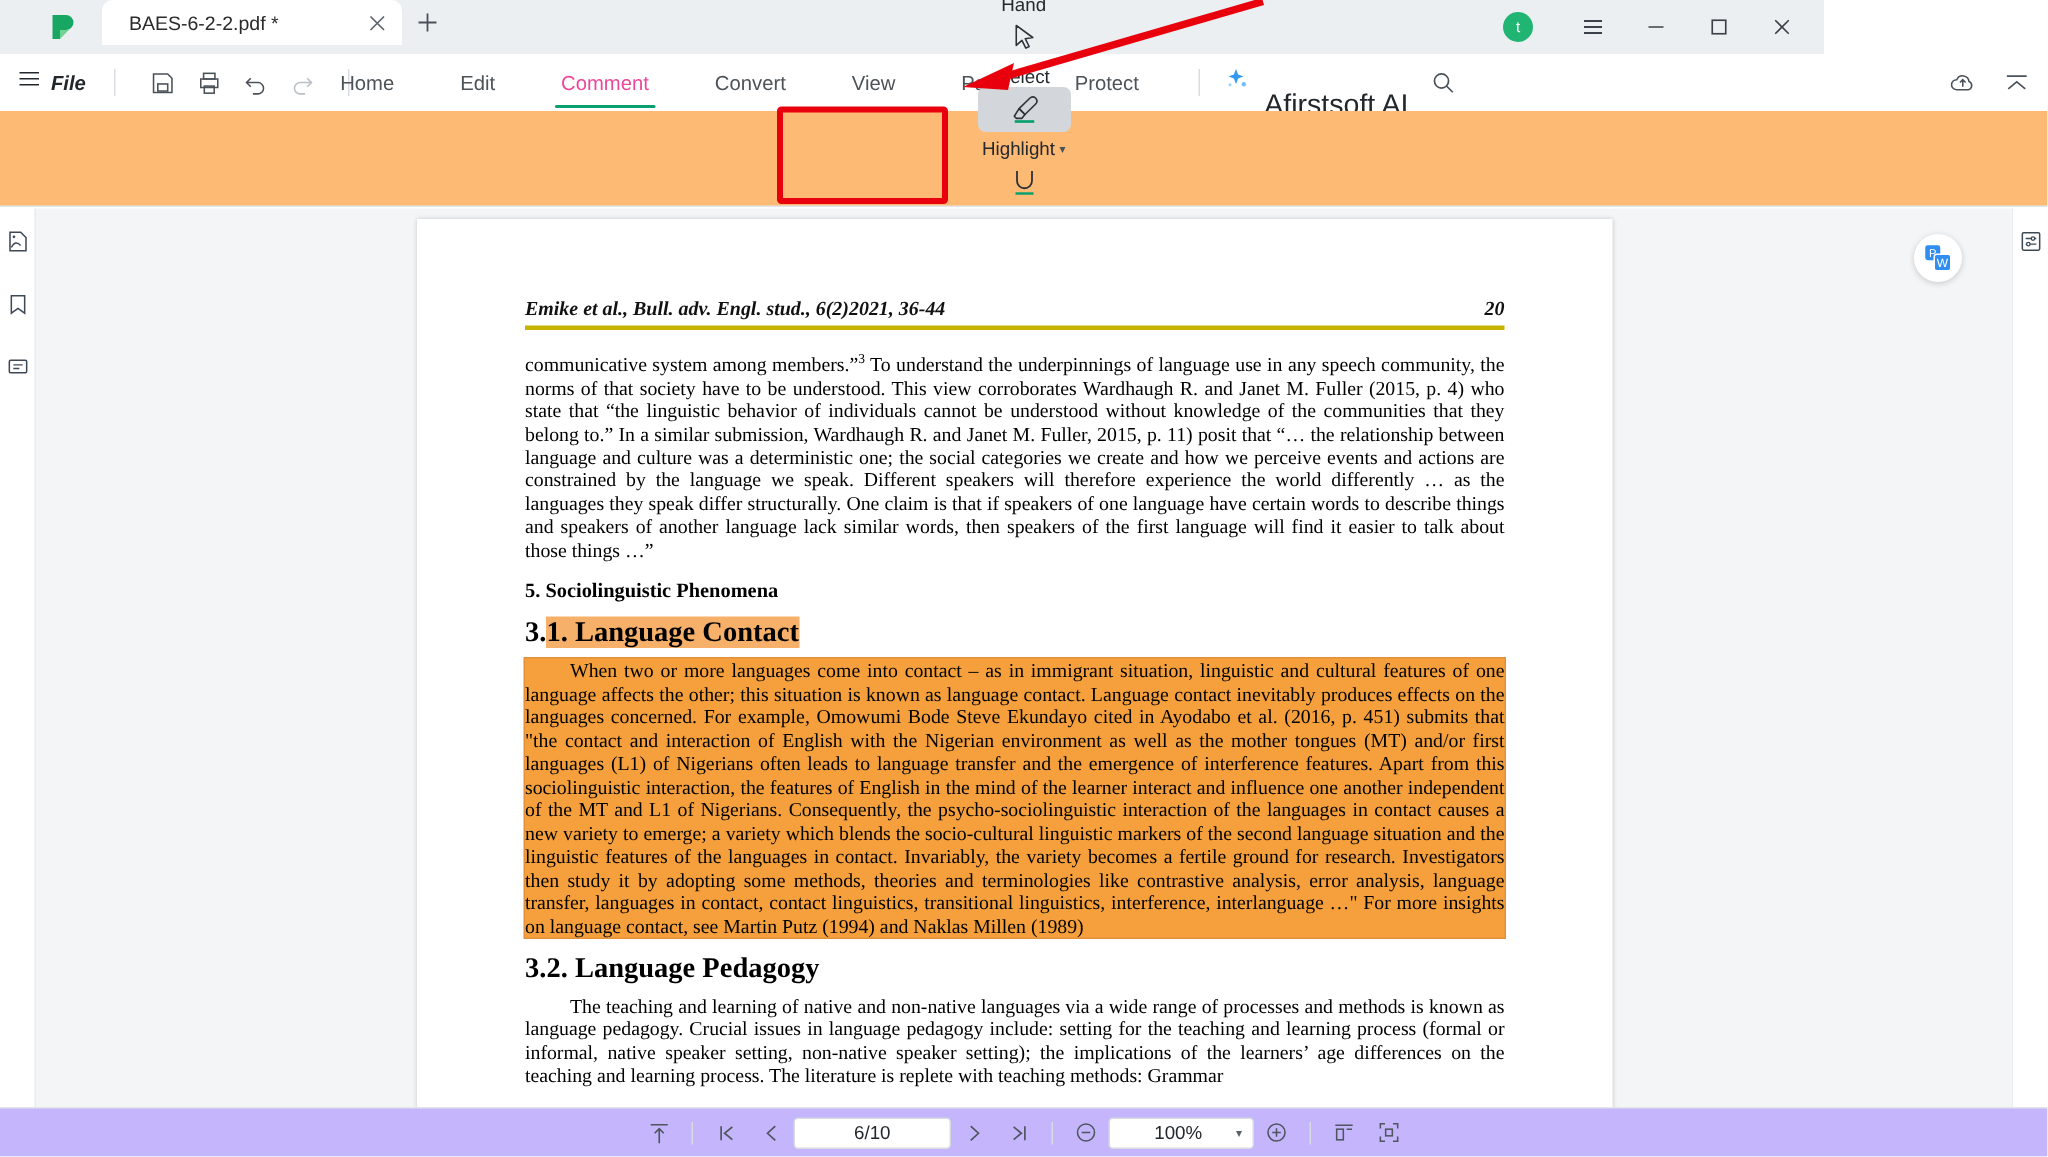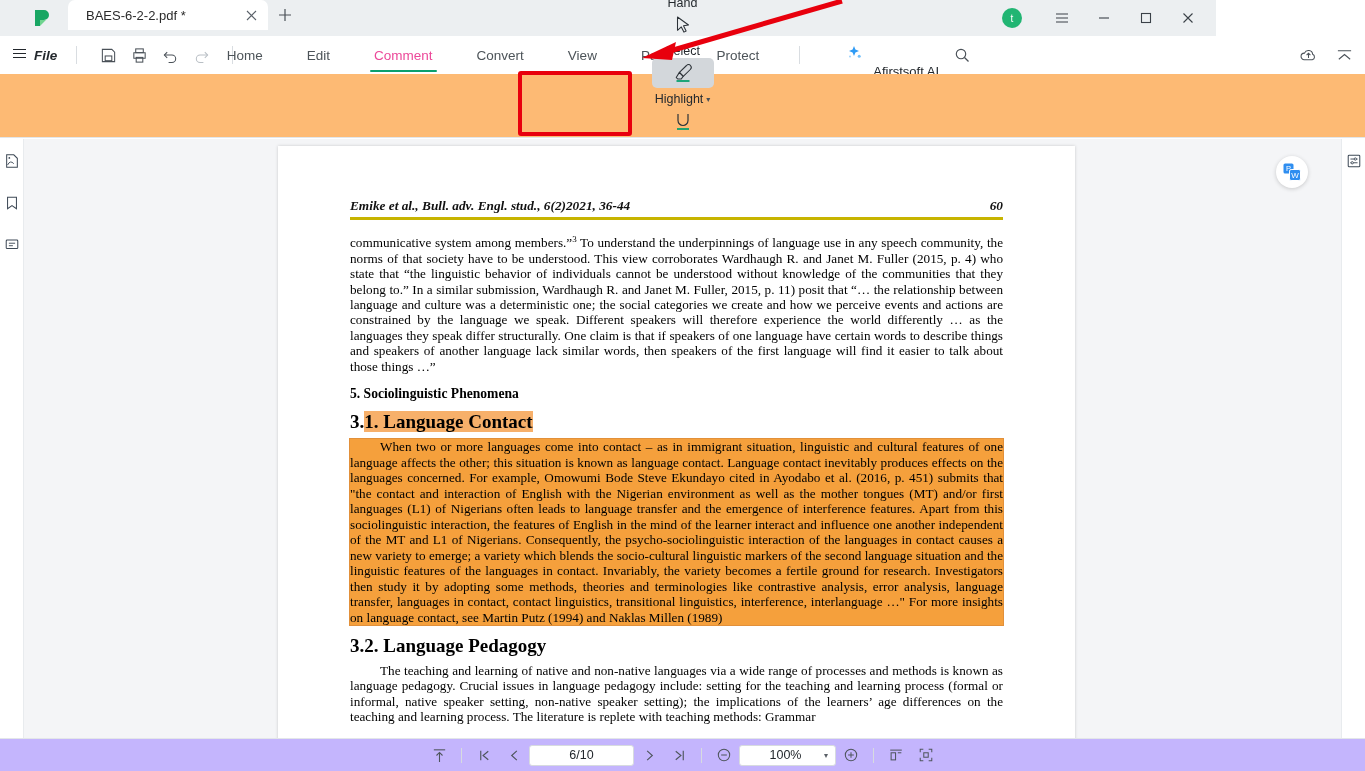--- a/index.html
+++ b/index.html
@@ -81,21 +81,21 @@
   .mtab.active { color: #ec4899; }
   .mtab.active::after {
     content: ""; position: absolute; left: 12px; right: 12px; bottom: 2px;
     height: 2.5px; background: #0aa06e; border-radius: 2px;
   }
 
   .ai-grp {
     position: absolute; right: 0; top: 0; height: 38px;
     display: flex; align-items: center; gap: 10px; padding-right: 8px;
   }
-  .ai-label { font-size: 13px; color: #22272c; margin-top: 32px; }
+  .ai-label { font-size: 19px; color: #22272c; margin-top: 32px; }
   .hdr-icon { width: 26px; height: 26px; display: flex; align-items: center; justify-content: center; color: #4a5158; }
 
   
   .ribbon {
     position: absolute; top: 74px; left: 0; width: 1365px; height: 64px;
     background: #fdba74;
     display: flex; align-items: center; justify-content: center;
     border-bottom: 1px solid #e2e6ea;
     flex-direction: column;
   }
@@ -442,21 +442,21 @@
         </svg>
     </div>
   </div>
 
   <div class="viewport">
     <div class="page">
       <div class="pagecontent">
 
         <div class="doc-header">
           <span>Emike et al., Bull. adv. Engl. stud., 6(2)2021, 36-44</span>
-          <span>60</span>
+          <span>20</span>
         </div>
         <div class="doc-rule"></div>
 
         <div class="para">
           <span>communicative system among members.”</span><sup>3</sup><span> To understand the underpinnings of language use in any speech community, the norms of that society have to be understood. This view corroborates Wardhaugh R. and Janet M. Fuller (2015, p. 4) who state that “the linguistic behavior of individuals cannot be understood without knowledge of the communities that they belong to.” In a similar submission, Wardhaugh R. and Janet M. Fuller, 2015, p. 11) posit that “… the relationship between language and culture was a deterministic one; the social categories we create and how we perceive events and actions are constrained by the language we speak. Different speakers will therefore experience the world differently … as the languages they speak differ structurally. One claim is that if speakers of one language have certain words to describe things and speakers of another language lack similar words, then speakers of the first language will find it easier to talk about those things …”</span>
         </div>
 
         <div class="h3">5.  Sociolinguistic Phenomena</div>
 
         <div class="h4">

